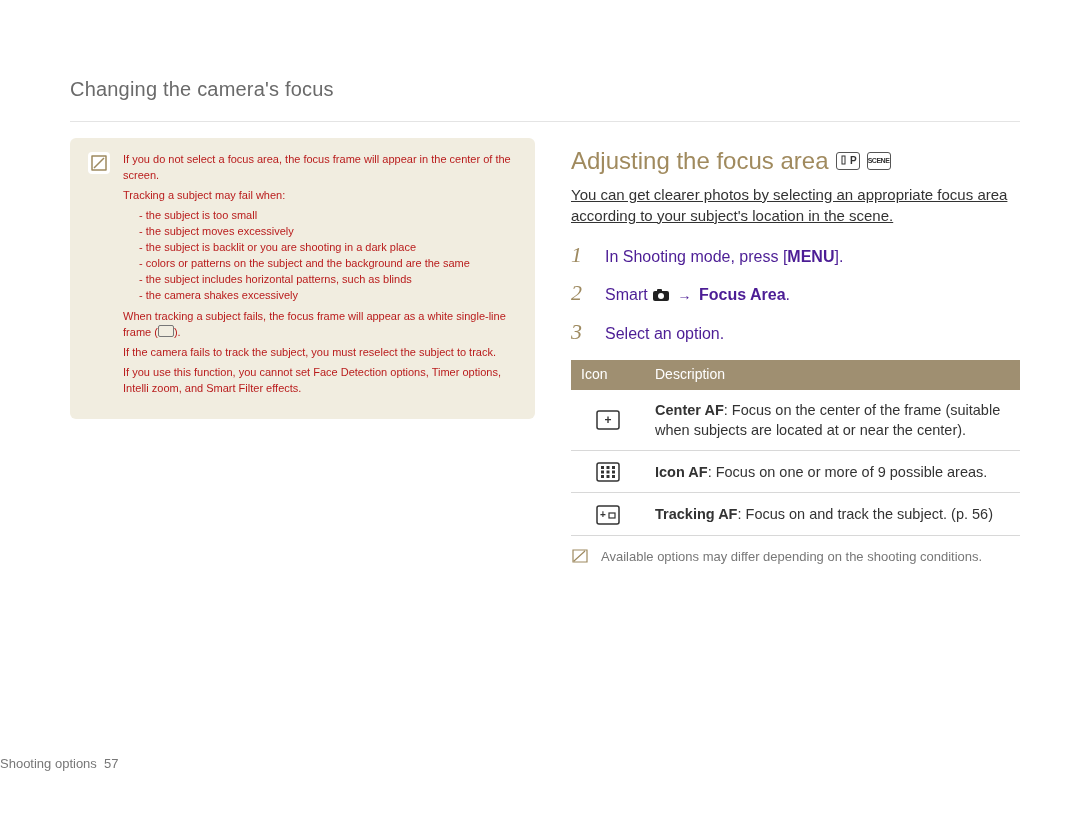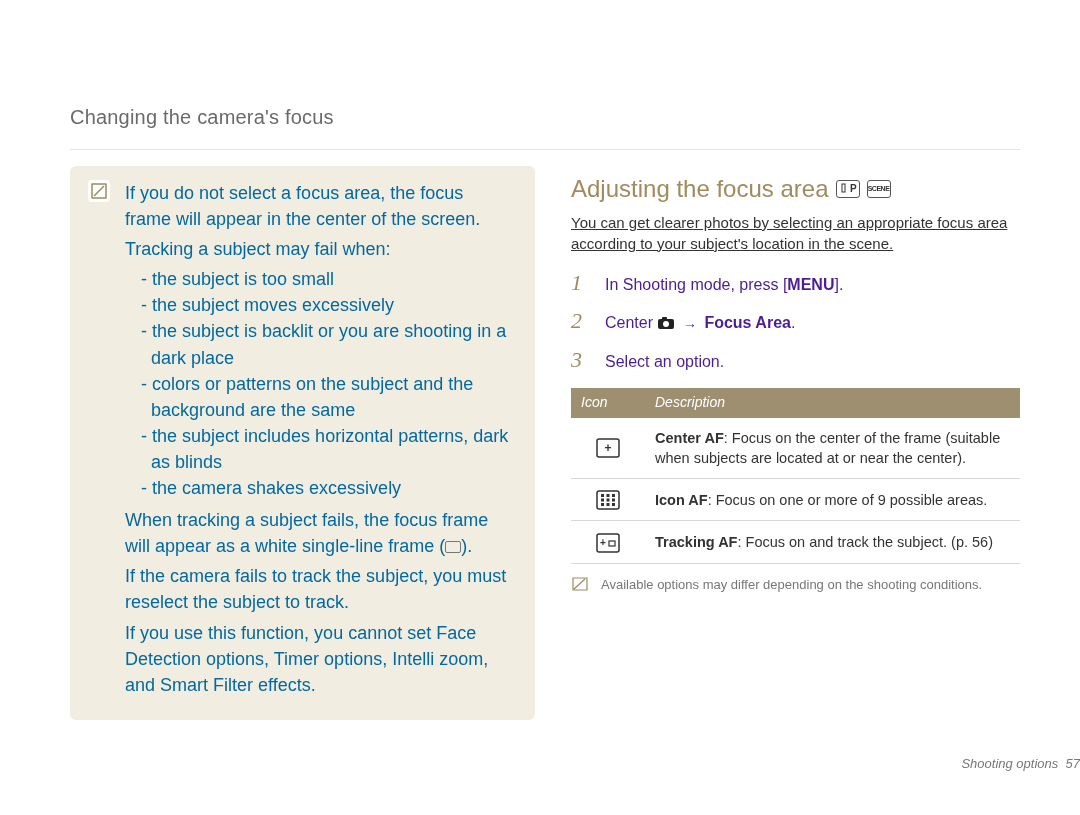--- a/index.html
+++ b/index.html
@@ -11,21 +11,21 @@
     font-family: Arial, Helvetica, sans-serif;
     color: #3a3a3a;
     font-size: 15px;
     line-height: 1.4;
   }
   .page {
     position: relative;
     width: 1080px;
     height: 815px;
     box-sizing: border-box;
-    padding: 103px 60px 0 70px;
+    padding: 75px 60px 0 70px;
   }
   .section-title {
     font-size: 20px;
     font-weight: 300;
     color: #6a6a6a;
     letter-spacing: 0.2px;
     margin-bottom: 18px;
   }
   .content {
     display: flex;
@@ -35,22 +35,22 @@
     width: 465px;
     flex: 0 0 465px;
   }
   .col-right {
     flex: 1;
   }
   .note-box {
     background: #f1ede0;
     border-radius: 6px;
     padding: 14px 18px 18px 18px;
-    font-size: 18px;
-    color: #0369a1;
+    font-size: 11px;
+    color: #b91c1c;
     line-height: 1.45;
   }
   .note-icon {
     display: inline-block;
     width: 22px;
     height: 22px;
     background: #ffffff;
     border-radius: 4px;
     vertical-align: top;
     margin-right: 10px;
@@ -134,21 +134,20 @@
     width: 100%;
     margin-top: 12px;
   }
   .desc-table thead th {
     background: #9f8f71;
     color: #ffffff;
     font-weight: 400;
     font-size: 14px;
     text-align: left;
     padding: 5px 10px;
-    font-style: italic;
   }
   .desc-table td {
     padding: 10px 10px;
     border-bottom: 1px solid #d8d8d8;
     font-size: 14.5px;
     vertical-align: middle;
     color: #333;
   }
   .desc-table td.icon-cell {
     text-align: center;
@@ -172,24 +171,23 @@
     display: inline-block;
     width: 18px;
     height: 16px;
     position: relative;
   }
   .footer {
     position: absolute;
     bottom: 42px;
     left: 0;
     right: 0;
-    text-align: right;
+    text-align: left;
     font-size: 13px;
     color: #777;
-    font-style: italic;
   }
   .hr-top {
     border: 0;
     border-top: 1px solid #e4e4e4;
     margin: 4px 0 16px 0;
   }
 </style>
 </head>
 <body>
 
@@ -208,21 +206,21 @@
           </svg>
         </span>
         <div class="note-text">
           <p>If you do not select a focus area, the focus frame will appear in the center of the screen.</p>
           <p>Tracking a subject may fail when:</p>
           <ul class="bullets">
             <li>the subject is too small</li>
             <li>the subject moves excessively</li>
             <li>the subject is backlit or you are shooting in a dark place</li>
             <li>colors or patterns on the subject and the background are the same</li>
-            <li>the subject includes horizontal patterns, dark as blinds</li>
+            <li>the subject includes horizontal patterns, such as blinds</li>
             <li>the camera shakes excessively</li>
           </ul>
           <p>
             <span>When tracking a subject fails, the focus frame will appear as a white single-line frame (</span><span class="inline-frame-icon"></span><span>).</span>
           </p>
           <p>If the camera fails to track the subject, you must reselect the subject to track.</p>
           <p>If you use this function, you cannot set Face Detection options, Timer options, Intelli zoom, and Smart Filter effects.</p>
         </div>
       </div>
     </div>
@@ -244,21 +242,21 @@
       <div class="steps">
         <div class="step">
           <div class="step-num">1</div>
           <div class="step-text">
             <span>In Shooting mode, press [</span><span class="menu-key">MENU</span><span>].</span>
           </div>
         </div>
         <div class="step">
           <div class="step-num">2</div>
           <div class="step-text">
-            <span>Center </span>
+            <span>Smart </span>
             <span class="camera-icon">
               <svg width="18" height="14" viewBox="0 0 18 14">
                 <rect x="1" y="3" width="16" height="10" rx="2" fill="#222"></rect>
                 <rect x="5" y="1" width="5" height="3" rx="1" fill="#222"></rect>
                 <circle cx="9" cy="8" r="3" fill="#fff"></circle>
               </svg>
             </span>
             <span class="arrow">→</span>
             <span class="bold">Focus Area</span><span>.</span>
           </div>

